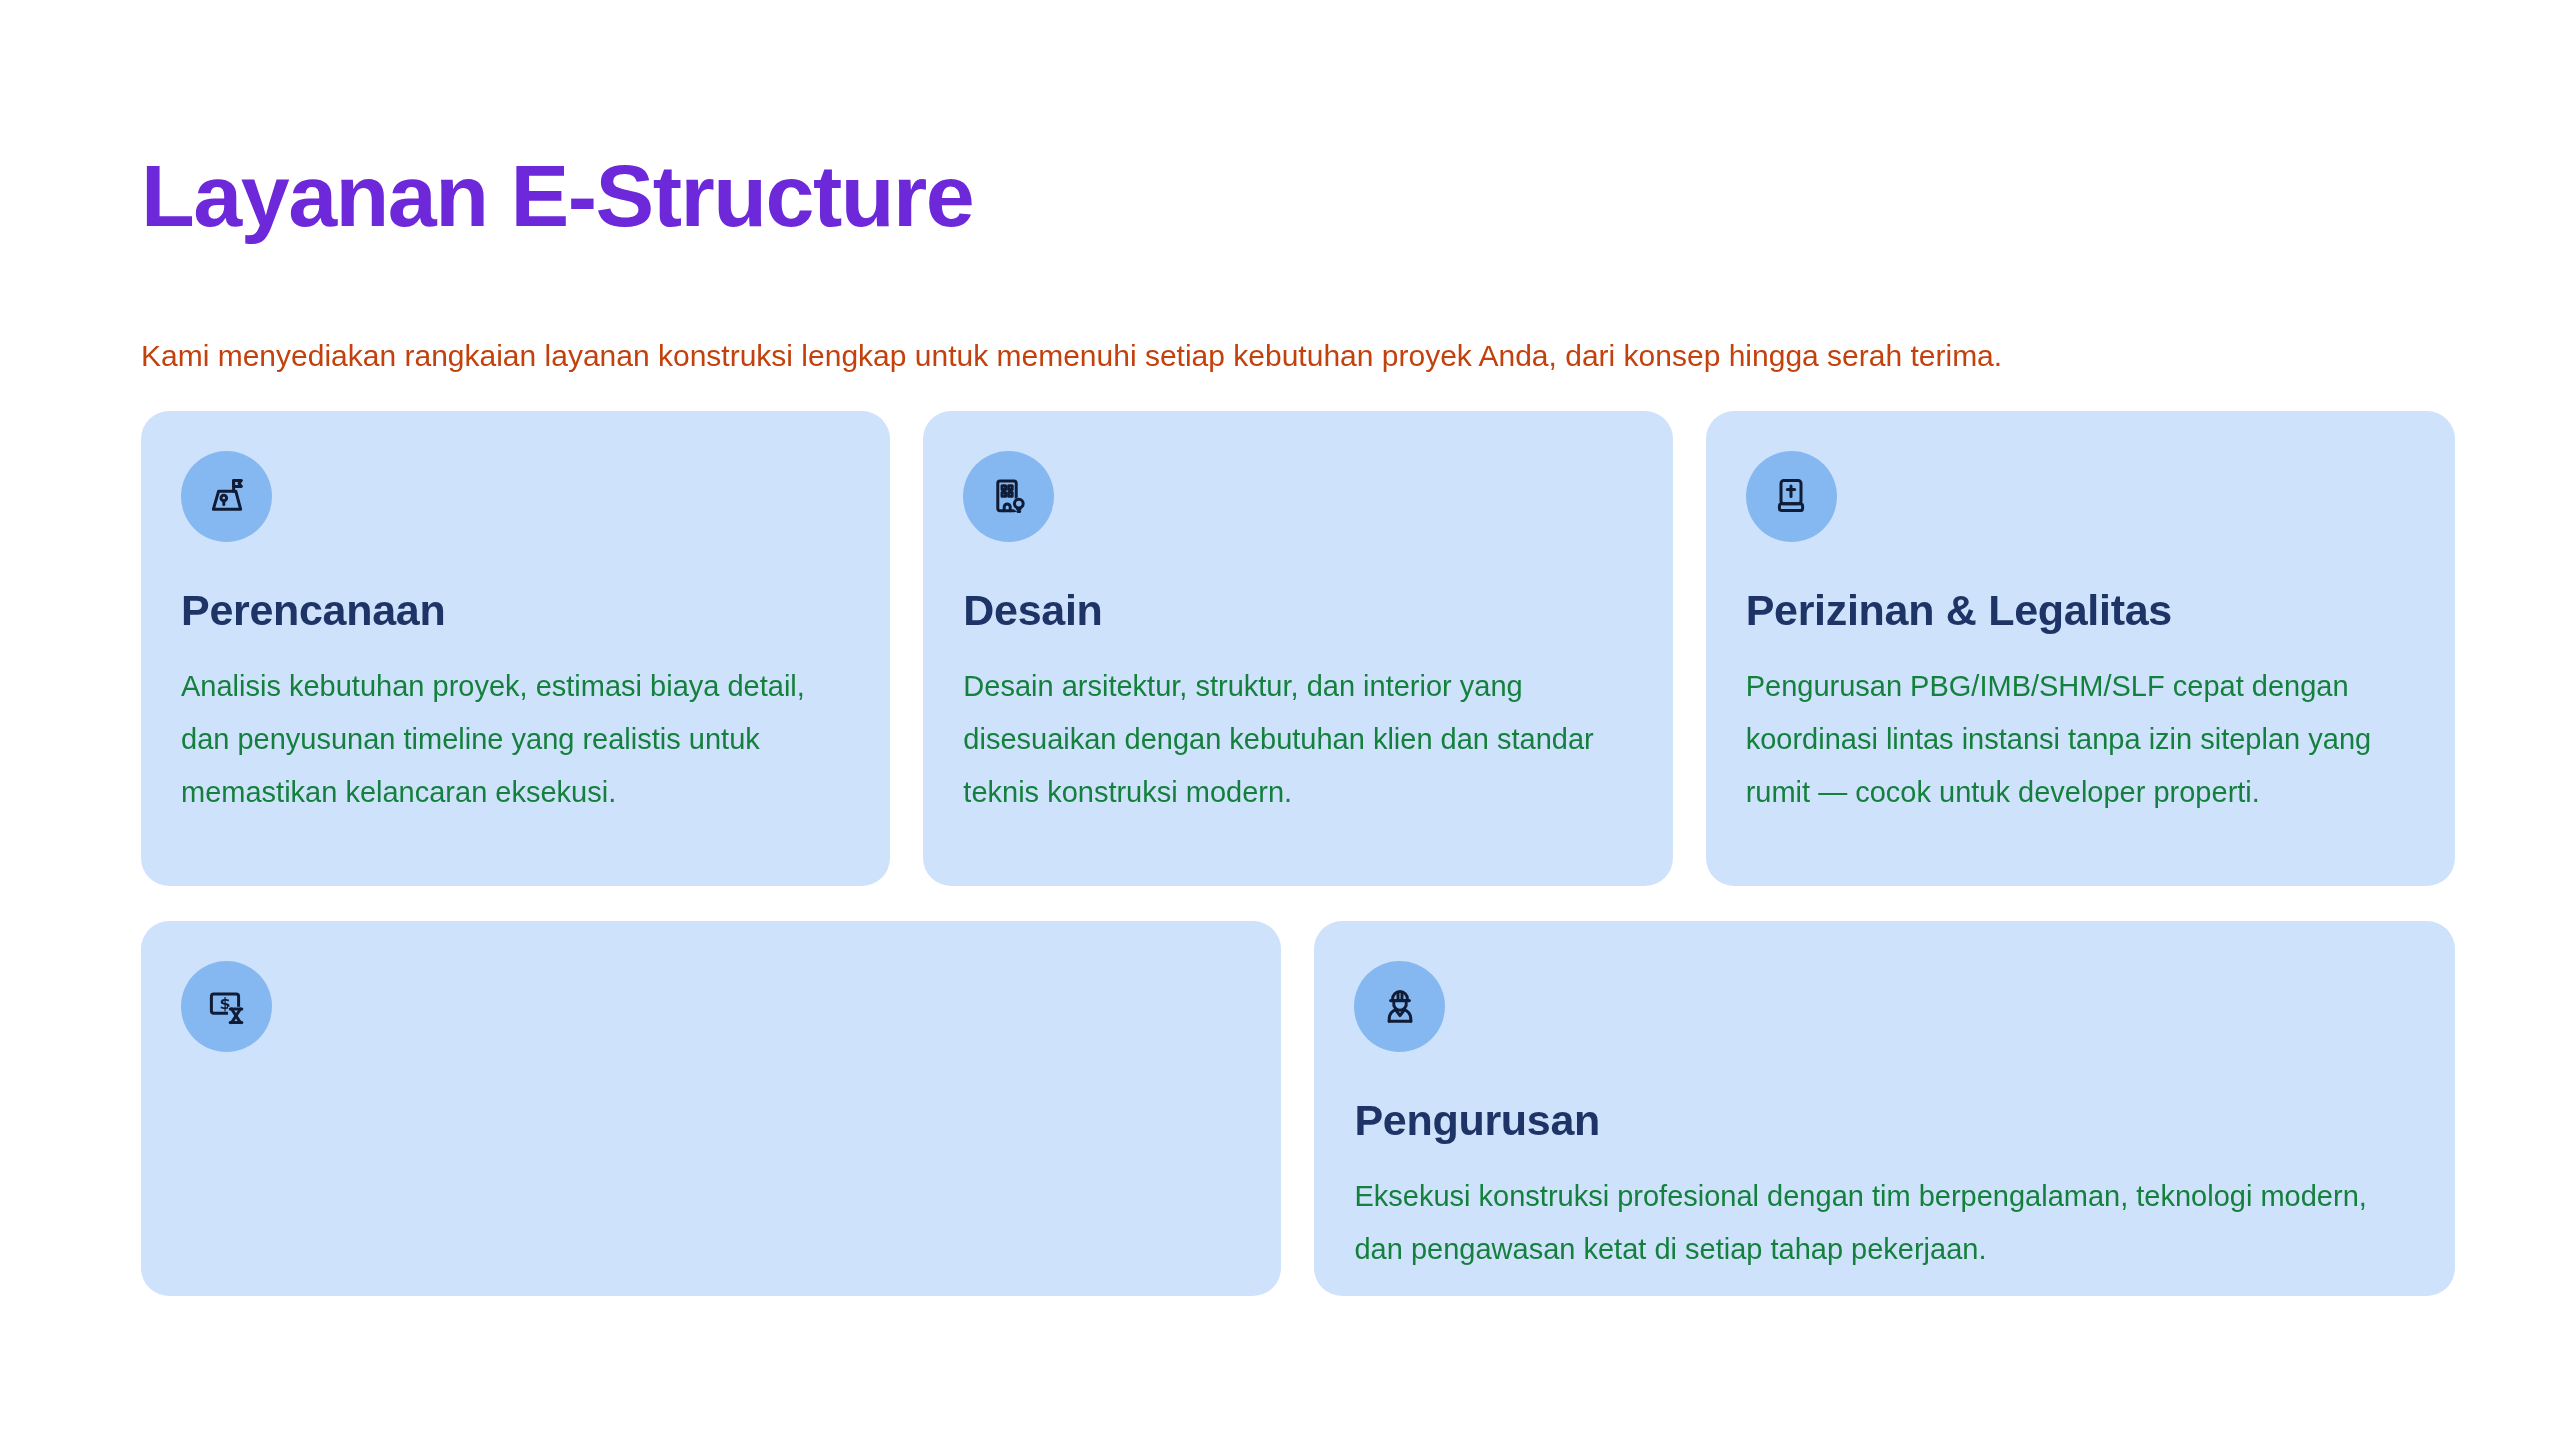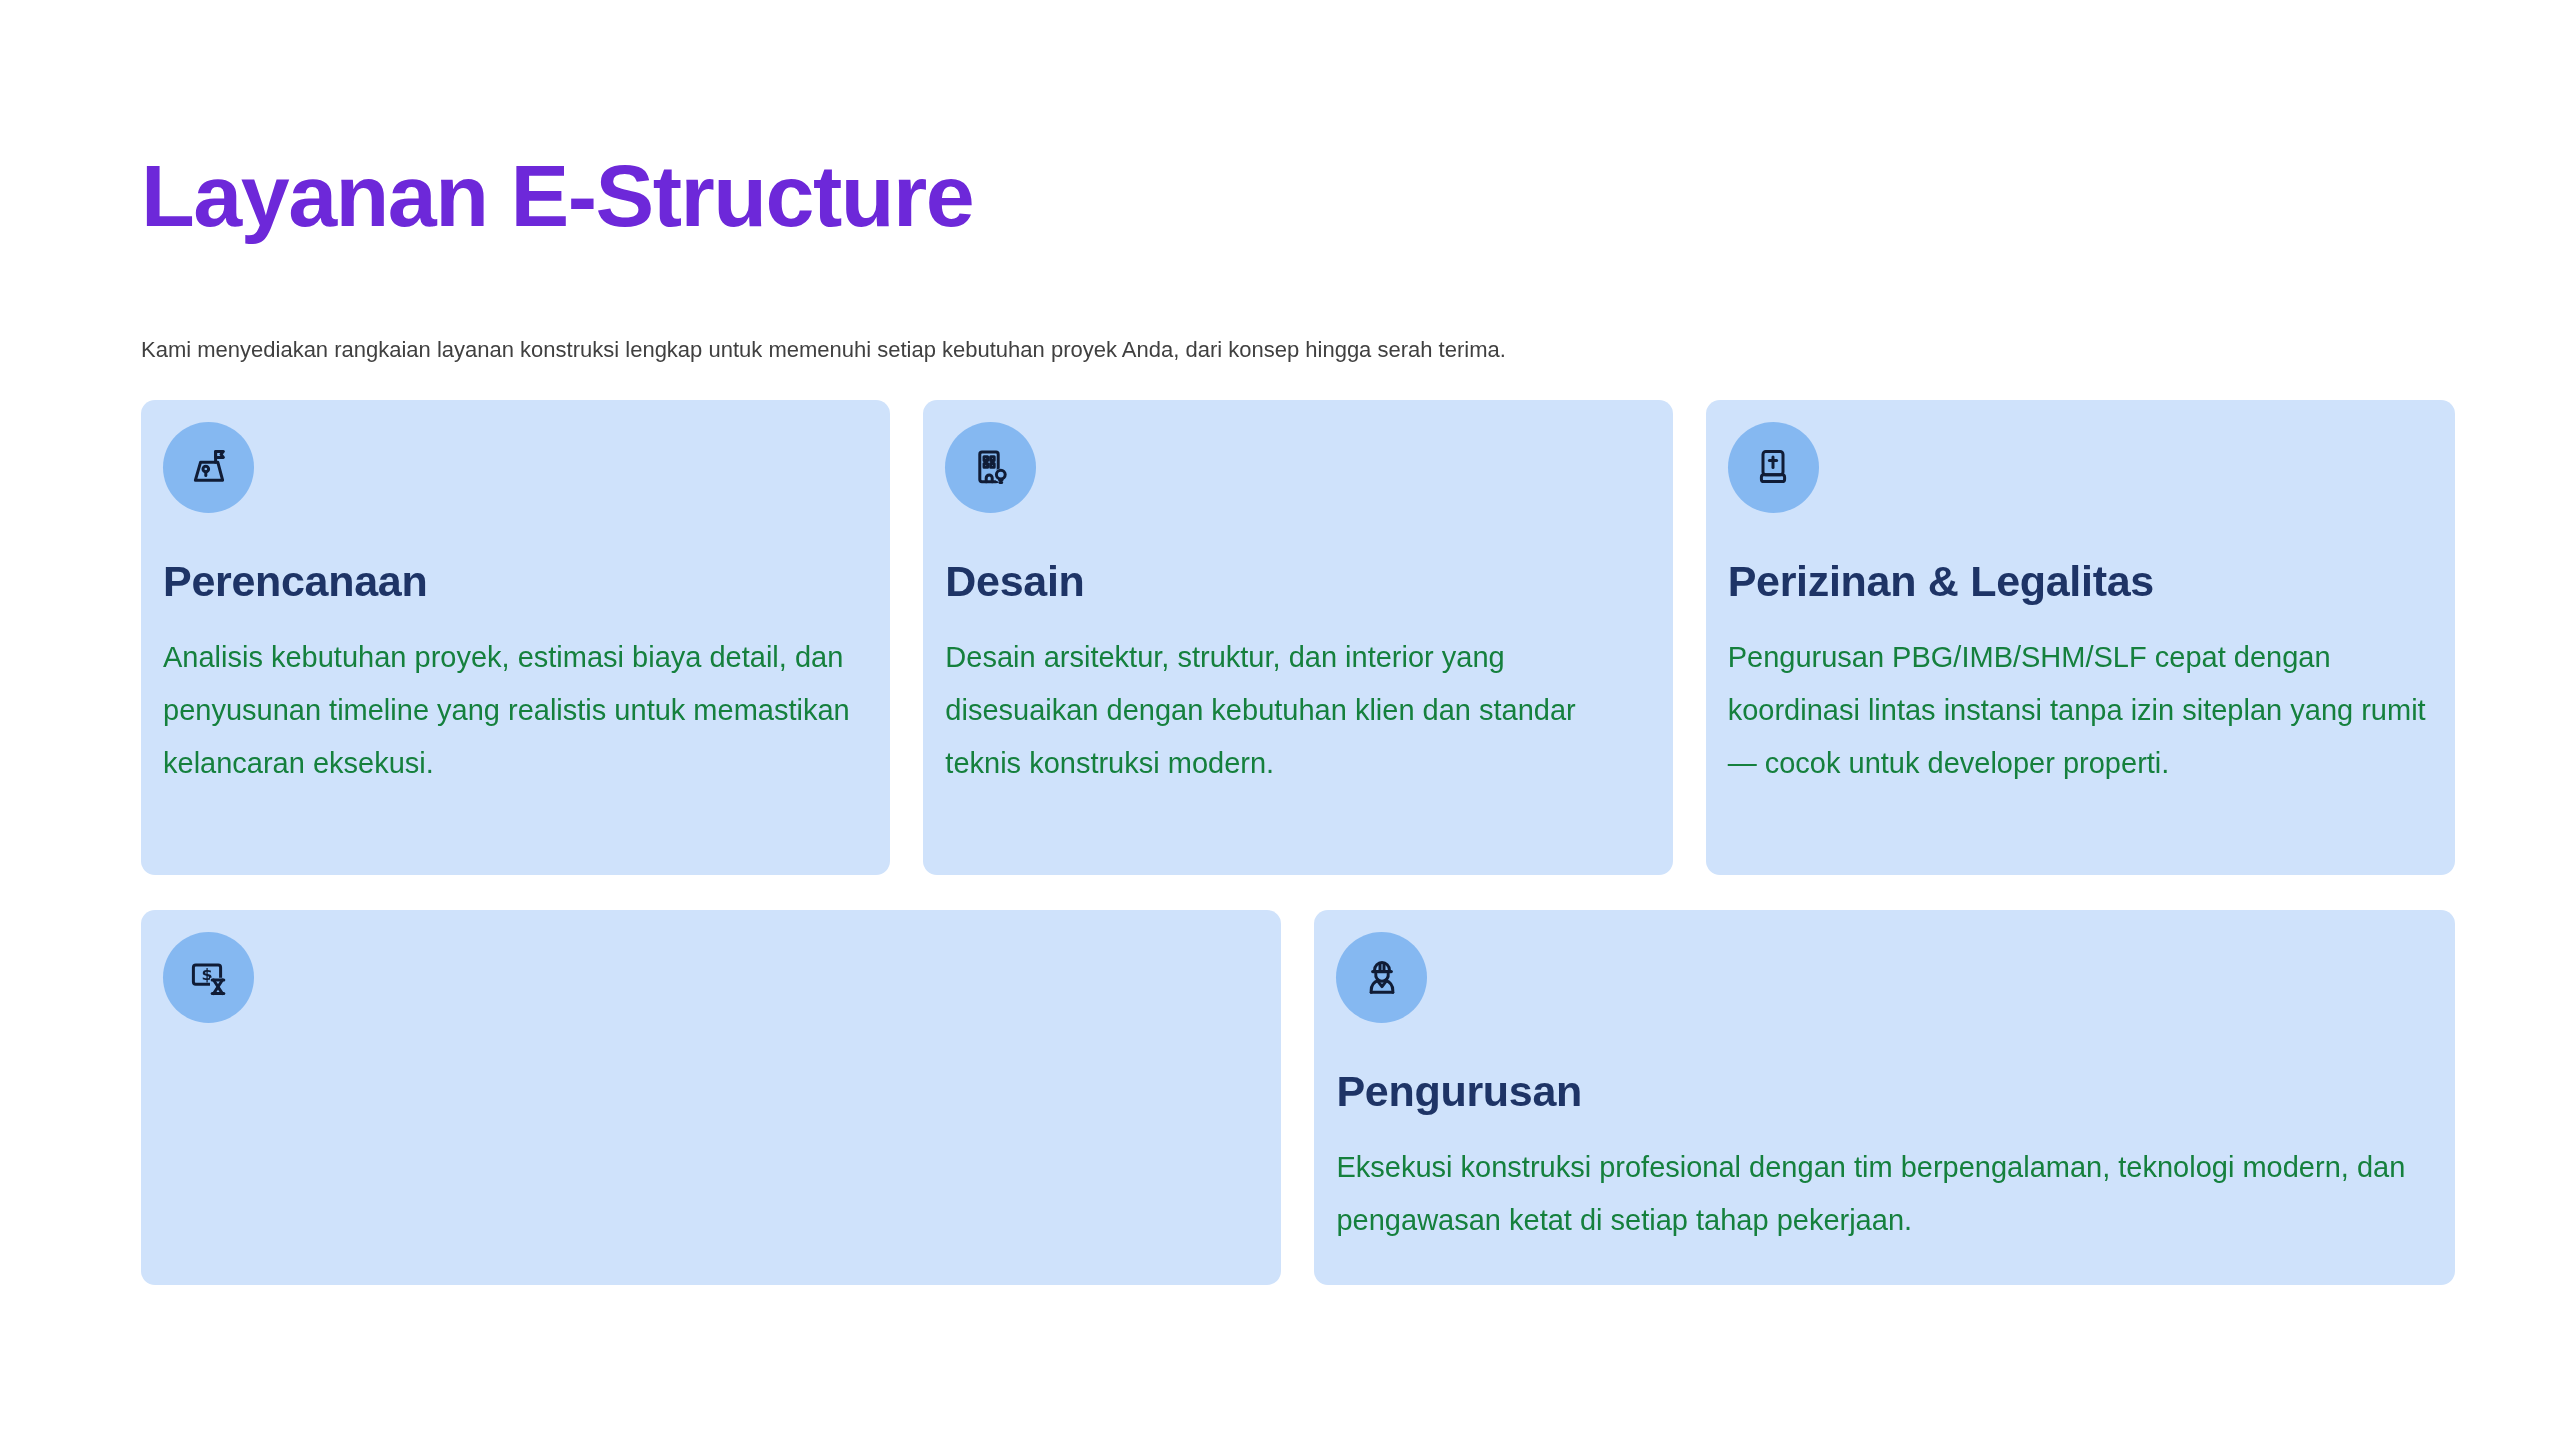--- a/index.html
+++ b/index.html
@@ -15,38 +15,38 @@
   }
   .page-title {
     font-size: 88px;
     line-height: 1.1;
     font-weight: 600;
     letter-spacing: -1.5px;
     color: #6d28d9;
   }
   .page-subtitle {
     margin-top: 90px;
-    font-size: 22px;
+    font-size: 30px;
     line-height: 1.4;
     font-weight: 400;
-    color: #404040;
+    color: #c2410c;
   }
   .cards-grid {
     margin-top: 34px;
     display: grid;
     grid-template-columns: repeat(6, 1fr);
     grid-template-rows: 475px 375px;
     column-gap: 33px;
     row-gap: 35px;
     width: 2314px;
   }
   .card {
     background: #cfe2fb;
-    border-radius: 14px;
-    padding: 22px;
+    border-radius: 28px;
+    padding: 40px;
   }
   .card.span2 { grid-column: span 2; }
   .card.span3 { grid-column: span 3; }
   .icon-circle {
     width: 91px; height: 91px;
     border-radius: 50%;
     background: #85b8f1;
     display: flex;
     align-items: center;
     justify-content: center;

